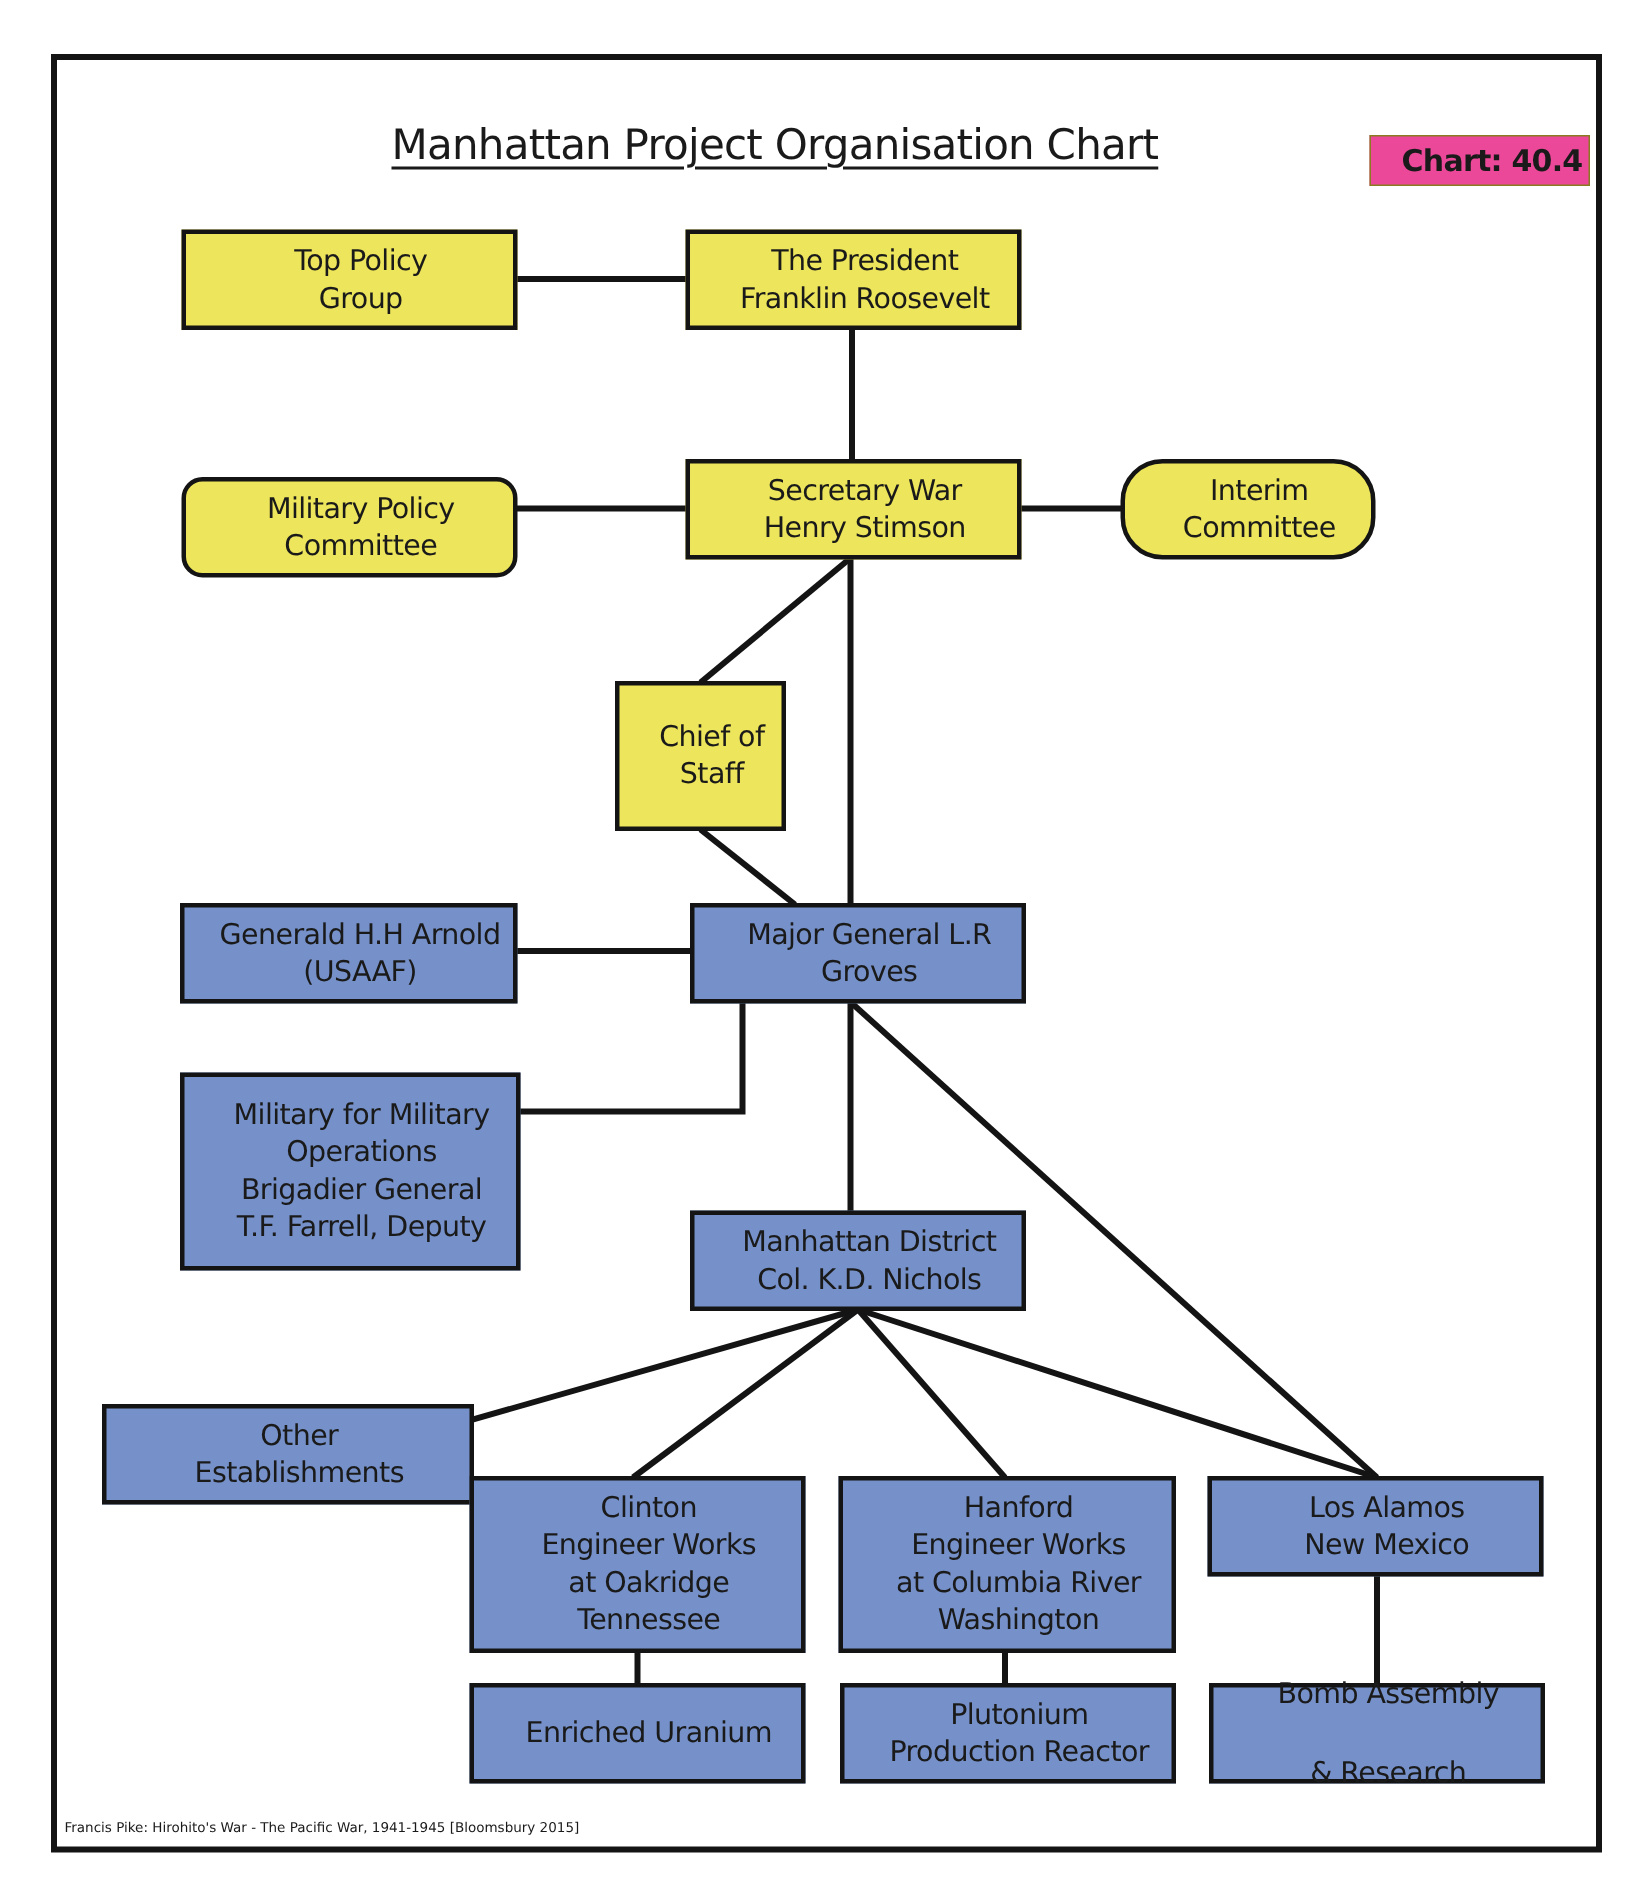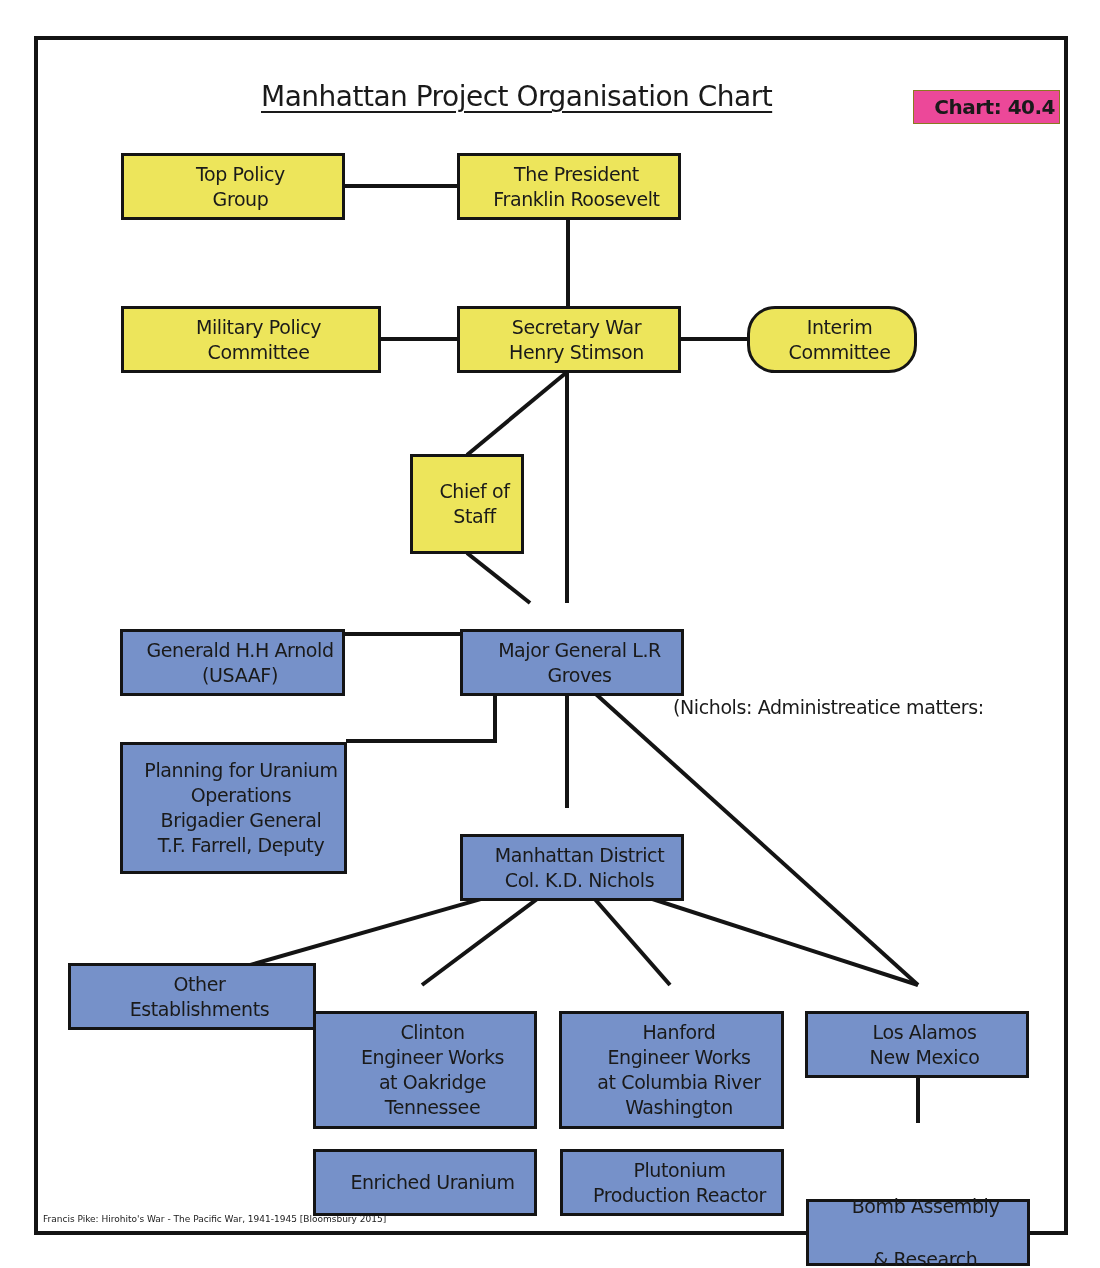--- a/index.html
+++ b/index.html
@@ -12,21 +12,21 @@
              letter-spacing: -0.5px; white-space: nowrap; }
     .badge { position: absolute; left: 913px; top: 90px; width: 147px; height: 34px;
              background: #ec4899; border: 1px solid #8a7a20; box-sizing: border-box;
              font-size: 20px; font-weight: bold; display: flex; align-items: center;
              justify-content: flex-end; padding-right: 4px; white-space: nowrap; letter-spacing: -0.5px; }
     svg.links { position: absolute; left: 0; top: 0; width: 1100px; height: 1268px; }
     .box { position: absolute; box-sizing: border-box; border: 3px solid #141414;
            display: flex; flex-direction: column; align-items: center; justify-content: center;
            text-align: center; font-size: 19px; line-height: 25px; letter-spacing: -0.4px; padding-left: 15px; }
     .box.yellow { background: #EDE55B; }
-    .box.blue { background: #7691C9; margin-top: 27px; }
+    .box.blue { background: #7691C9; }
     .box span { display: block; white-space: nowrap; }
     .note { position: absolute; left: 673px; top: 693px; font-size: 19px; line-height: 28px;
             letter-spacing: -0.4px; white-space: nowrap; }
     .note span { display: block; }
     .source { position: absolute; left: 43px; top: 1214px; font-size: 9px; white-space: nowrap; }
   </style>
 </head>
 <body>
 
 <div class="frame"></div>
@@ -58,21 +58,21 @@
 </svg>
 
 <div class="box yellow" style="left:121px;top:153px;width:224px;height:67px;">
   <span>Top Policy</span>
   <span>Group</span>
 </div>
 <div class="box yellow" style="left:457px;top:153px;width:224px;height:67px;">
   <span>The President</span>
   <span>Franklin Roosevelt</span>
 </div>
-<div class="box yellow" style="left:121px;top:306px;width:260px;height:67px;">
+<div class="box yellow" style="left:121px;top:318px;width:224px;height:67px;border-radius:14px;">
   <span>Military Policy</span>
   <span>Committee</span>
 </div>
 <div class="box yellow" style="left:457px;top:306px;width:224px;height:67px;">
   <span>Secretary War</span>
   <span>Henry Stimson</span>
 </div>
 <div class="box yellow" style="left:747px;top:306px;width:170px;height:67px;border-radius:28px;">
   <span>Interim</span>
   <span>Committee</span>
@@ -84,21 +84,21 @@
 
 <div class="box blue" style="left:120px;top:602px;width:225px;height:67px;">
   <span>Generald H.H Arnold</span>
   <span>(USAAF)</span>
 </div>
 <div class="box blue" style="left:460px;top:602px;width:224px;height:67px;">
   <span>Major General L.R</span>
   <span>Groves</span>
 </div>
 <div class="box blue" style="left:120px;top:715px;width:227px;height:132px;">
-  <span>Planning for Uranium</span>
+  <span>Military for Military</span>
   <span>Operations</span>
   <span>Brigadier General</span>
   <span>T.F. Farrell, Deputy</span>
 </div>
 <div class="box blue" style="left:460px;top:807px;width:224px;height:67px;">
   <span>Manhattan District</span>
   <span>Col. K.D. Nichols</span>
 </div>
 <div class="box blue" style="left:68px;top:936px;width:248px;height:67px;">
   <span>Other</span>
@@ -120,22 +120,21 @@
   <span>Los Alamos</span>
   <span>New Mexico</span>
 </div>
 <div class="box blue" style="left:313px;top:1122px;width:224px;height:67px;">
   <span>Enriched Uranium</span>
 </div>
 <div class="box blue" style="left:560px;top:1122px;width:224px;height:67px;">
   <span>Plutonium</span>
   <span>Production Reactor</span>
 </div>
-<div class="box blue" style="left:806px;top:1172px;width:224px;height:67px;gap:28px;">
+<div class="box blue" style="left:806px;top:1122px;width:224px;height:67px;gap:28px;">
   <span>Bomb Assembly</span>
   <span>&amp; Research</span>
 </div>
 
 <div class="note">
-  <span>(Nichols: Administreatice matters:</span>
 </div>
 
 <div class="source">Francis Pike:  Hirohito's War - The Pacific War, 1941-1945   [Bloomsbury 2015]</div>
 
 </body></html>

